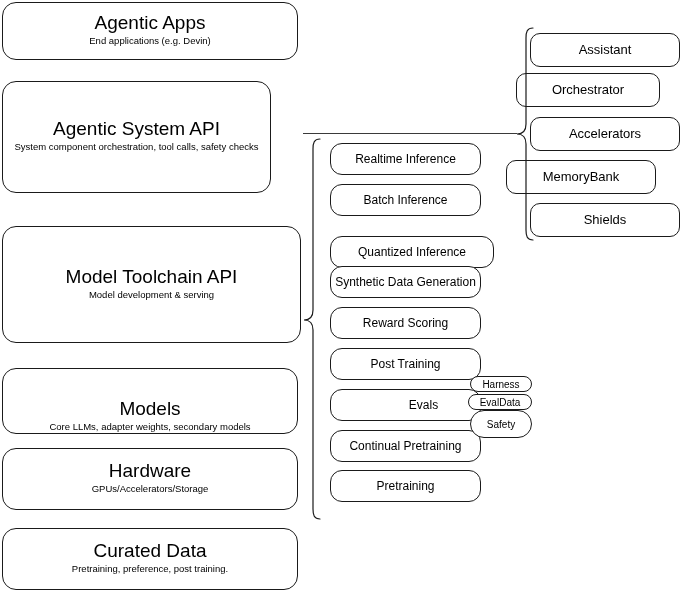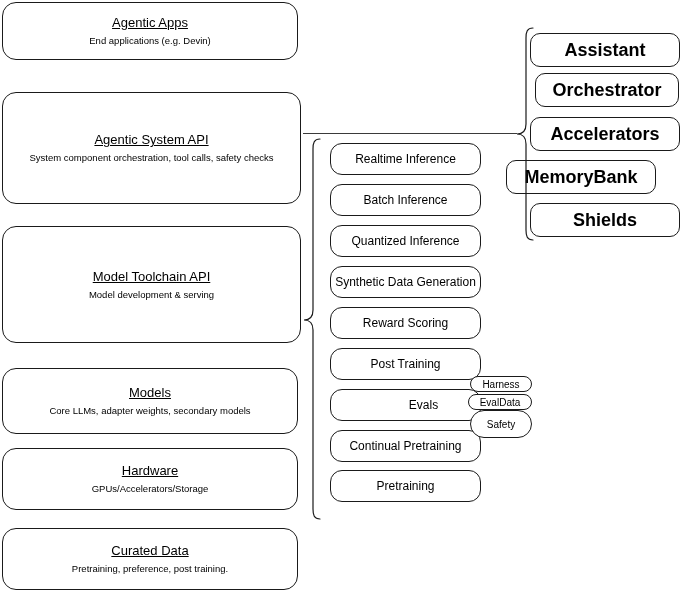--- a/index.html
+++ b/index.html
@@ -33,29 +33,29 @@
     font-size: 13px;
     line-height: 16px;
     white-space: nowrap;
   }
   .box .subtitle {
     font-size: 9.5px;
     line-height: 13px;
     margin-top: 3px;
     white-space: nowrap;
   }
-  .layer-box .title { font-size: 13px; text-decoration: underline; }
+  .layer-box .title { font-size: 19px; }
   .mid-box {
     border-radius: 12px;
   }
   .mid-box .title { font-size: 12px; }
   .right-box {
     border-radius: 10px;
   }
-  .right-box .title { font-size: 18px; font-weight: bold; }
+  .right-box .title { font-size: 13px; }
   .pill {
     position: absolute;
     box-sizing: border-box;
     border: 1px solid #1a1a1a;
     background: #ffffff;
     border-radius: 999px;
     display: flex;
     align-items: center;
     justify-content: center;
     font-size: 10px;
@@ -78,31 +78,31 @@
 </head>
 <body>
 
 <div id="canvas">
 
   <div class="box layer-box" style="left:2px; top:2px; width:296px; height:58px;">
     <div class="title">Agentic Apps</div>
     <div class="subtitle">End applications (e.g. Devin)</div>
   </div>
 
-  <div class="box layer-box" style="left:2px; top:92px; width:299px; height:112px;">
+  <div class="box layer-box" style="left:2px; top:81px; width:269px; height:112px;">
     <div class="title">Agentic System API</div>
     <div class="subtitle">System component orchestration, tool calls, safety checks</div>
   </div>
 
   <div class="box layer-box" style="left:2px; top:226px; width:299px; height:117px;">
     <div class="title">Model Toolchain API</div>
     <div class="subtitle">Model development &amp; serving</div>
   </div>
 
-  <div class="box layer-box" style="left:2px; top:368px; width:296px; height:66px;">
+  <div class="box layer-box" style="left:2px; top:368px; width:296px; height:66px;justify-content:flex-end;">
     <div class="title">Models</div>
     <div class="subtitle">Core LLMs, adapter weights, secondary models</div>
   </div>
 
   <div class="box layer-box" style="left:2px; top:448px; width:296px; height:62px;">
     <div class="title">Hardware</div>
     <div class="subtitle">GPUs/Accelerators/Storage</div>
   </div>
 
   <div class="box layer-box" style="left:2px; top:528px; width:296px; height:62px;">
@@ -119,21 +119,21 @@
   </div>
 
   <div class="box mid-box" style="left:330px; top:143px; width:151px; height:32px;">
     <div class="title">Realtime Inference</div>
   </div>
 
   <div class="box mid-box" style="left:330px; top:184px; width:151px; height:32px;">
     <div class="title">Batch Inference</div>
   </div>
 
-  <div class="box mid-box" style="left:330px; top:225px; width:151px; height:32px;">
+  <div class="box mid-box" style="left:330px; top:236px; width:164px; height:32px;">
     <div class="title">Quantized Inference</div>
   </div>
 
   <div class="box mid-box" style="left:330px; top:266px; width:151px; height:32px;">
     <div class="title">Synthetic Data Generation</div>
   </div>
 
   <div class="box mid-box" style="left:330px; top:307px; width:151px; height:32px;">
     <div class="title">Reward Scoring</div>
   </div>
@@ -169,21 +169,21 @@
   <div class="brace" style="left:516px; top:27px; width:18px; height:214px;">
     <svg width="18" height="214" viewBox="0 0 18 214" fill="none" xmlns="http://www.w3.org/2000/svg">
       <path d="M17 1 C11 1, 10 5, 10 11 L10 97 C10 103, 8 107, 1 107 C8 107, 10 111, 10 117 L10 203 C10 209, 11 213, 17 213" stroke="#1a1a1a" stroke-width="1.2" fill="none" stroke-linecap="round"></path>
     </svg>
   </div>
 
   <div class="box right-box" style="left:530px; top:33px; width:150px; height:34px;">
     <div class="title">Assistant</div>
   </div>
 
-  <div class="box right-box" style="left:535px; top:73px; width:144px; height:34px;">
+  <div class="box right-box" style="left:516px; top:73px; width:144px; height:34px;">
     <div class="title">Orchestrator</div>
   </div>
 
   <div class="box right-box" style="left:530px; top:117px; width:150px; height:34px;">
     <div class="title">Accelerators</div>
   </div>
 
   <div class="box right-box" style="left:506px; top:160px; width:150px; height:34px;">
     <div class="title">MemoryBank</div>
   </div>

